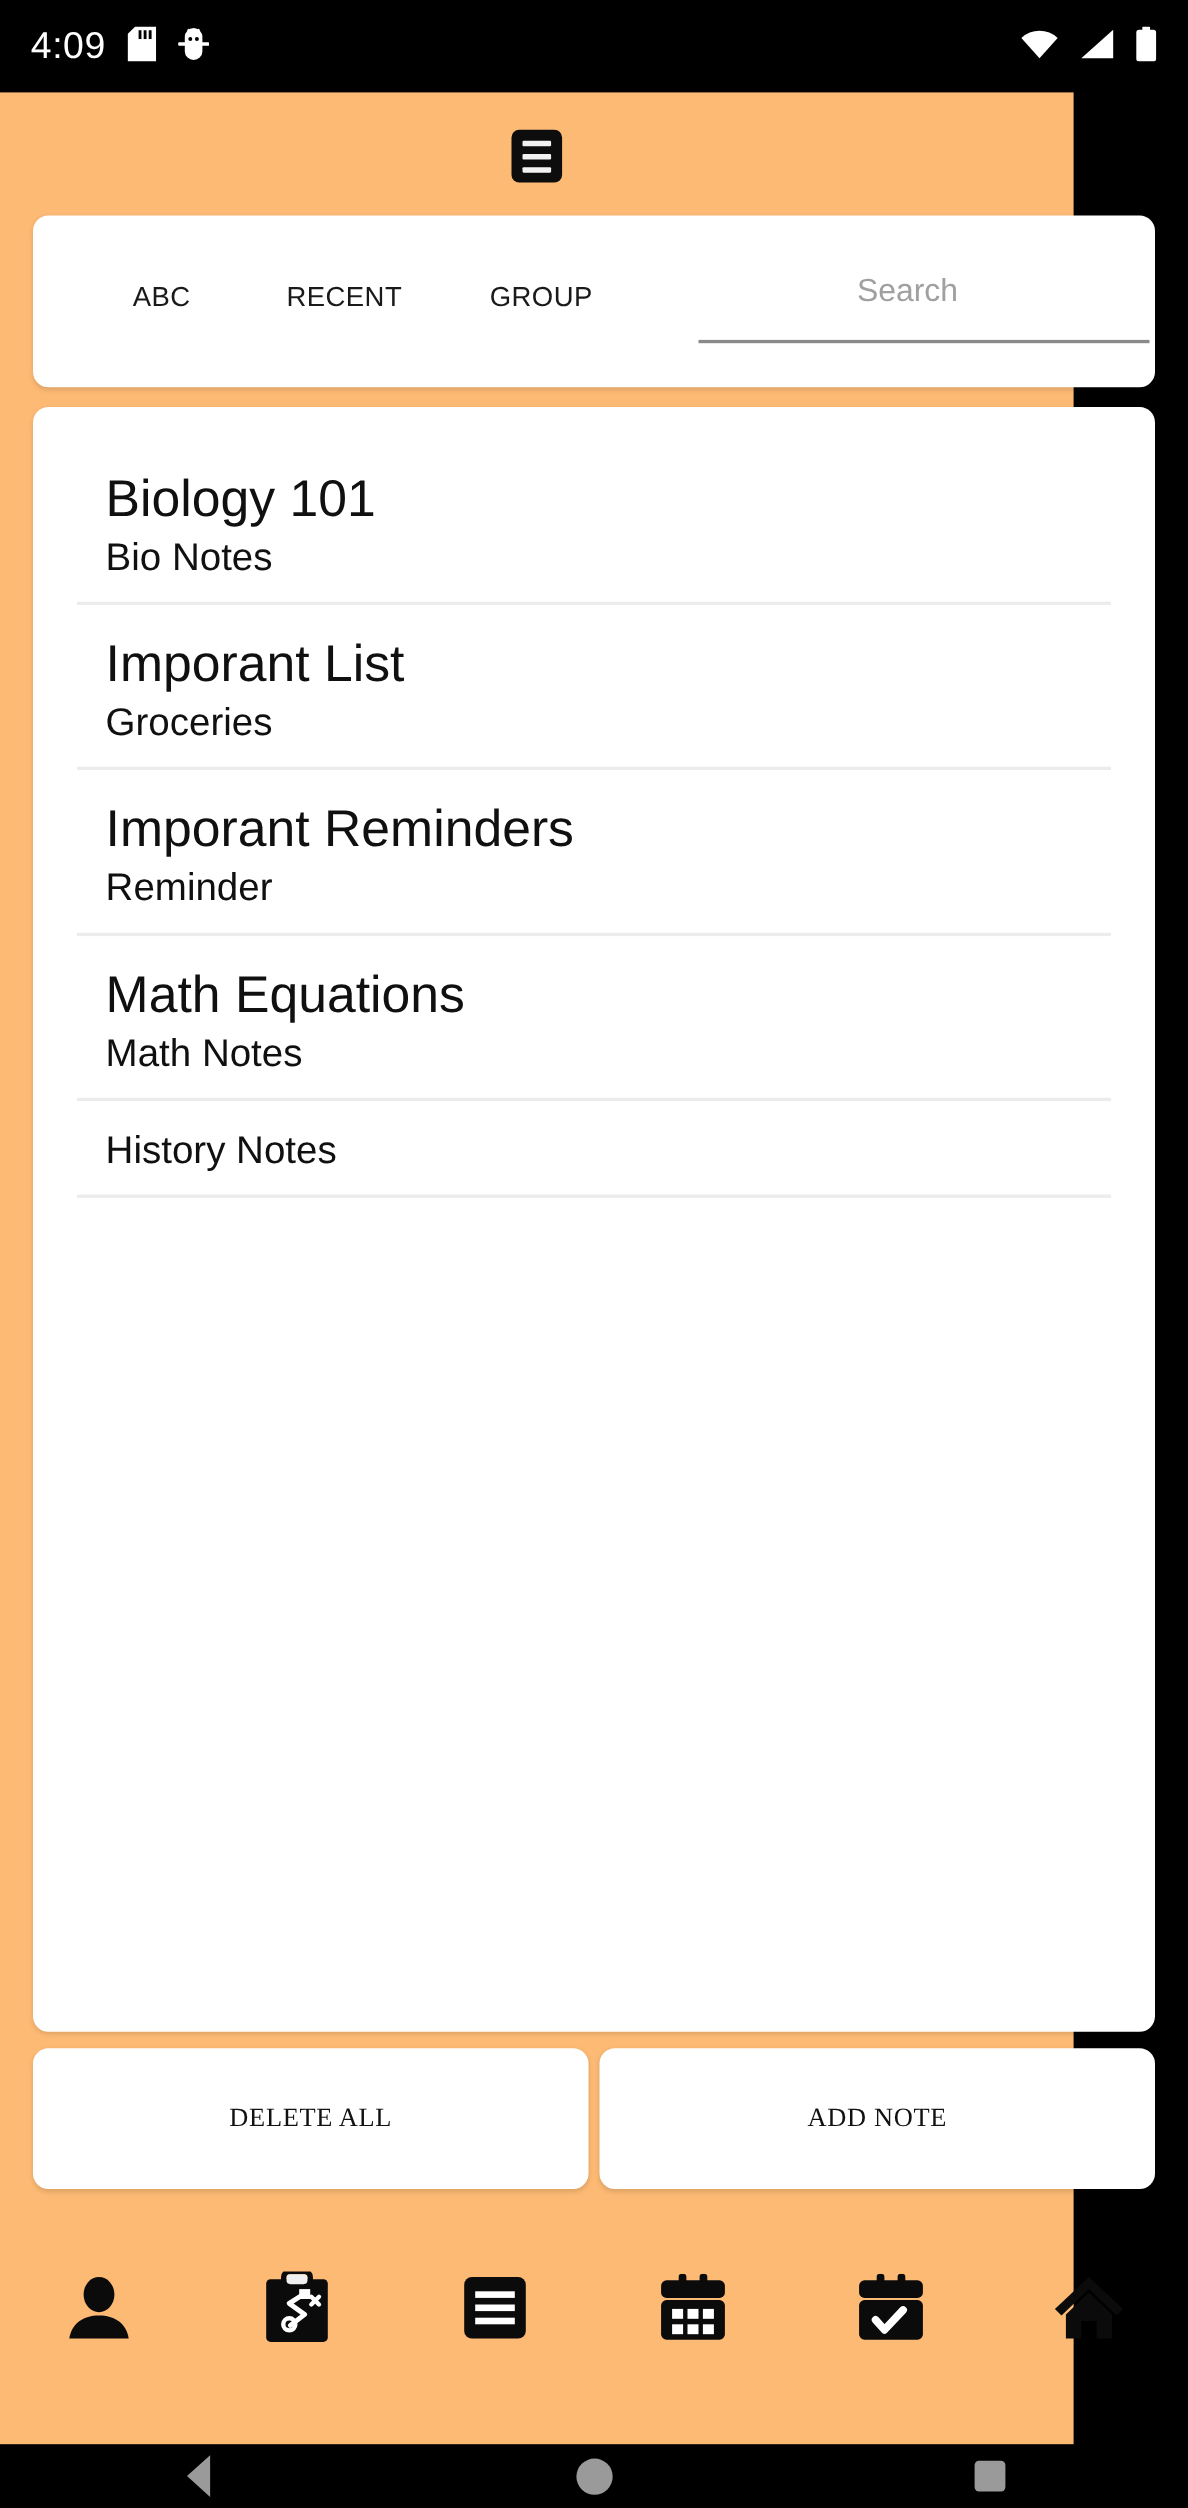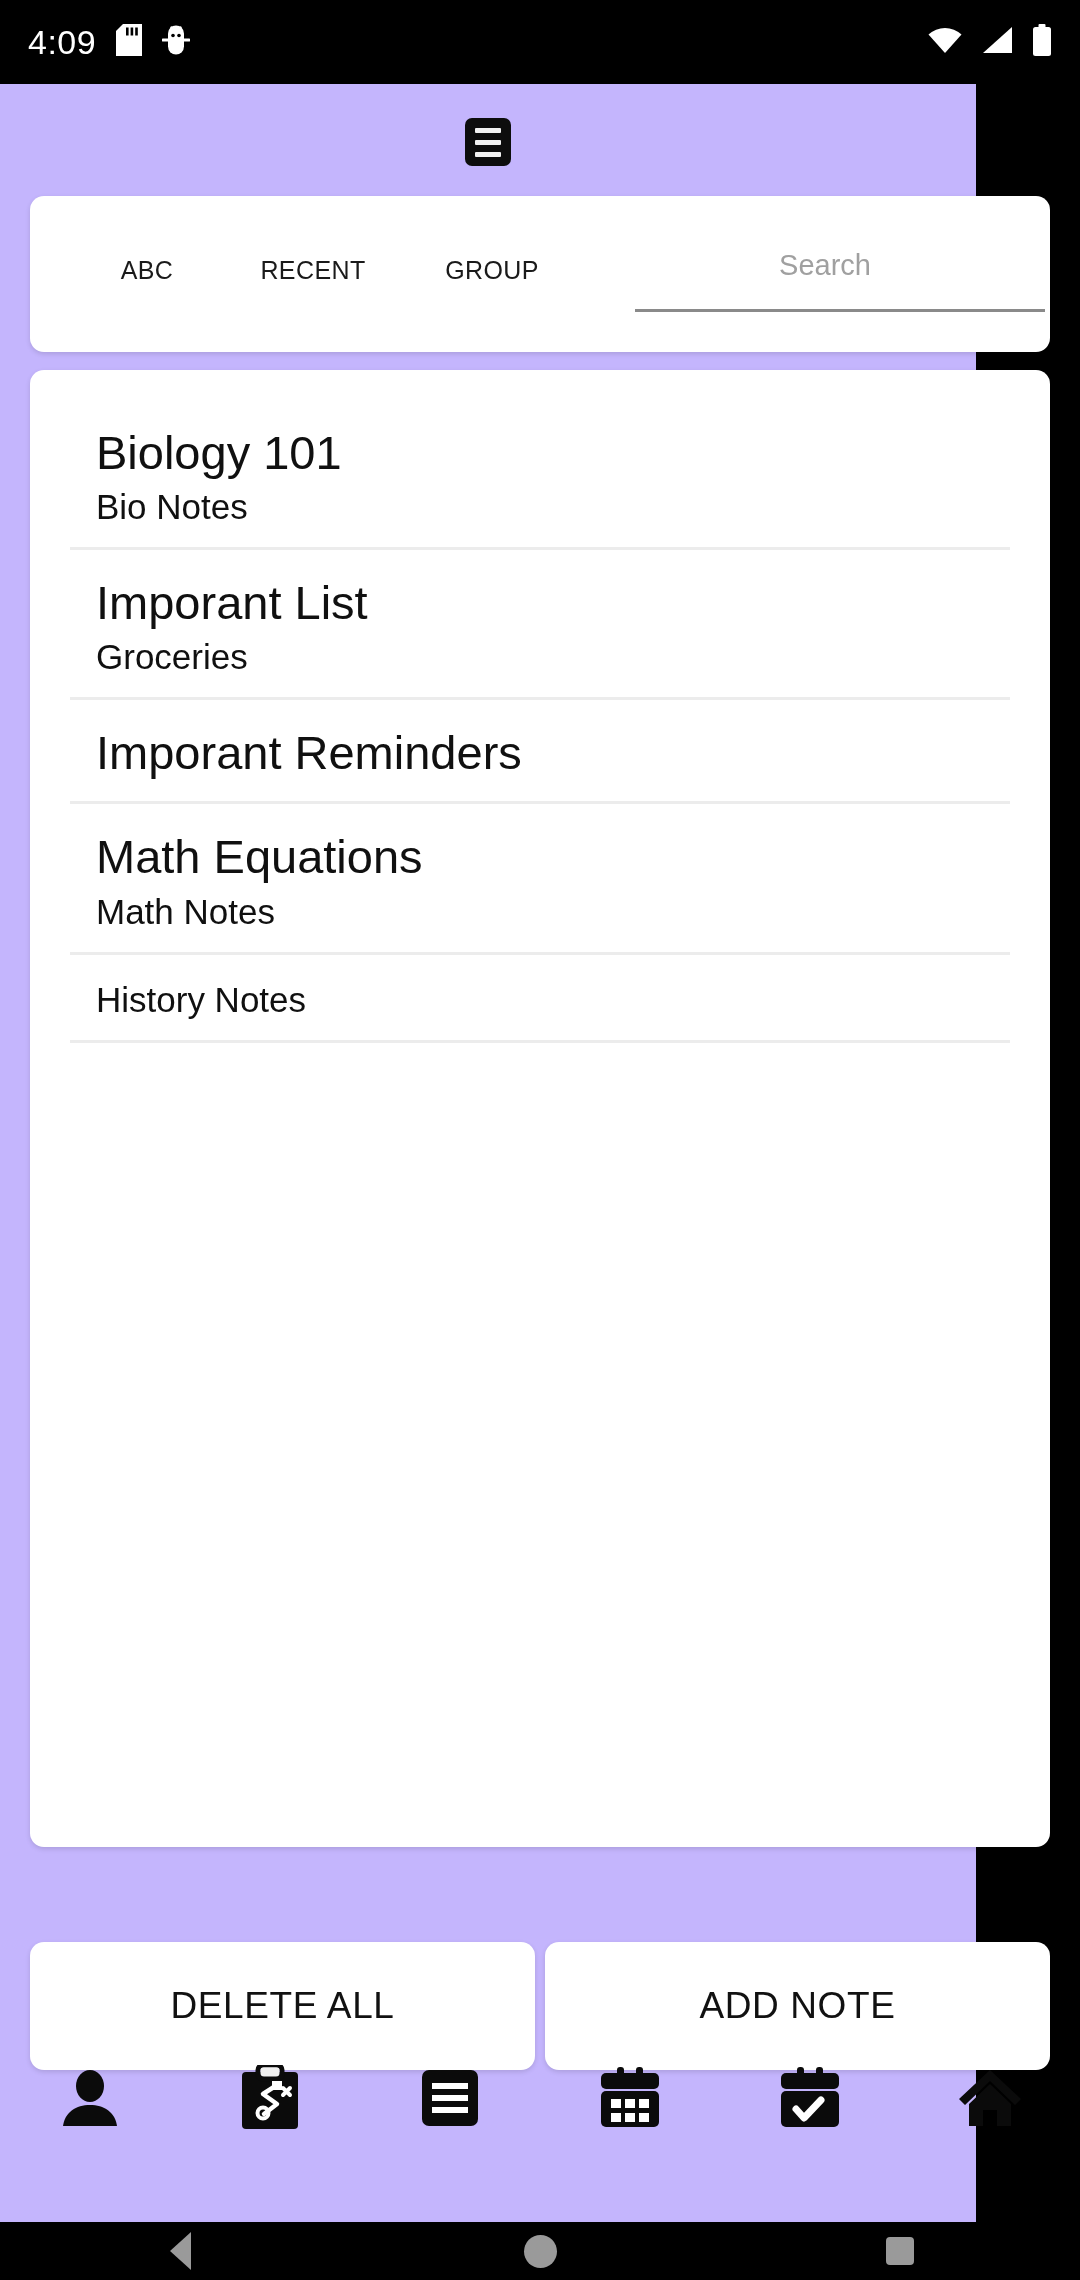--- a/index.html
+++ b/index.html
@@ -2,21 +2,21 @@
 <html><head>
 <meta charset="utf-8">
 <style>
   * { margin:0; padding:0; box-sizing:border-box; }
   html, body {
     width:1080px; height:2280px;
     background:#000;
     font-family:"Liberation Sans", sans-serif;
     overflow:hidden;
   }
-  #screen { position:relative; width:976px; height:2280px; background:#c4b5fd; }
+  #screen { position:relative; width:976px; height:2280px; background:#fdba74; }
 
   
   #status-bar {
     position:absolute; top:0; left:0; width:1080px; height:84px;
     background:#000; color:#fff;
     display:flex; align-items:center; justify-content:space-between;
     padding:0 28px;
   }
   .status-left  { display:flex; align-items:center; gap:20px; }
   .status-right { display:flex; align-items:center; gap:18px; }
@@ -71,26 +71,26 @@
   }
   .note-title    { font-size:47px; color:#101010; line-height:1.32; }
   .note-subtitle { font-size:35px; color:#101010; line-height:1.32; }
   .note-divider {
     position:absolute; left:40px; right:40px; bottom:0;
     height:3px; background:#ececec;
   }
 
   
   .action-btn {
-    position:absolute; top:1942px; height:128px;
+    position:absolute; top:1862px; height:128px;
     background:#fff; border-radius:14px; border:none;
     box-shadow:0 2px 5px rgba(0,0,0,.13);
     display:flex; align-items:center; justify-content:center;
-    font-family:Liberation Sans, sans-serif;
-    font-size:37px; color:#111; letter-spacing:.6px;
+    font-family:Liberation Serif, serif;
+    font-size:24px; color:#111; letter-spacing:.6px;
     cursor:pointer;
   }
   #delete-all-button { left:30px;  width:505px; }
   #add-note-button   { left:545px; width:505px; }
 
   
   #bottom-nav {
     position:absolute; left:0; top:2040px; width:1080px; height:120px;
     display:flex; align-items:center;
   }
@@ -189,20 +189,21 @@
       </div>
 
       <div class="note-item">
         <div class="note-title">Imporant List</div>
         <div class="note-subtitle">Groceries</div>
         <div class="note-divider"></div>
       </div>
 
       <div class="note-item">
         <div class="note-title">Imporant Reminders</div>
+        <div class="note-subtitle">Reminder</div>
         <div class="note-divider"></div>
       </div>
 
       <div class="note-item">
         <div class="note-title">Math Equations</div>
         <div class="note-subtitle">Math Notes</div>
         <div class="note-divider"></div>
       </div>
 
       <div class="note-item">

